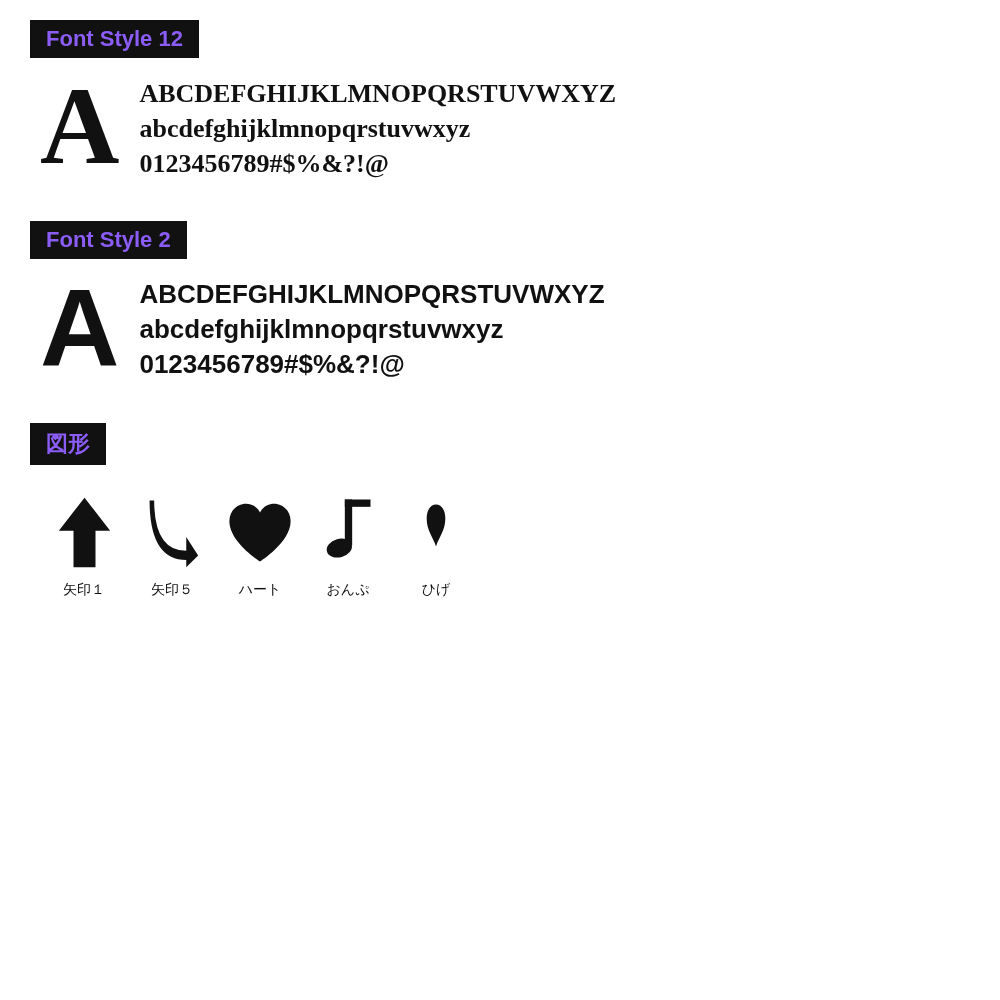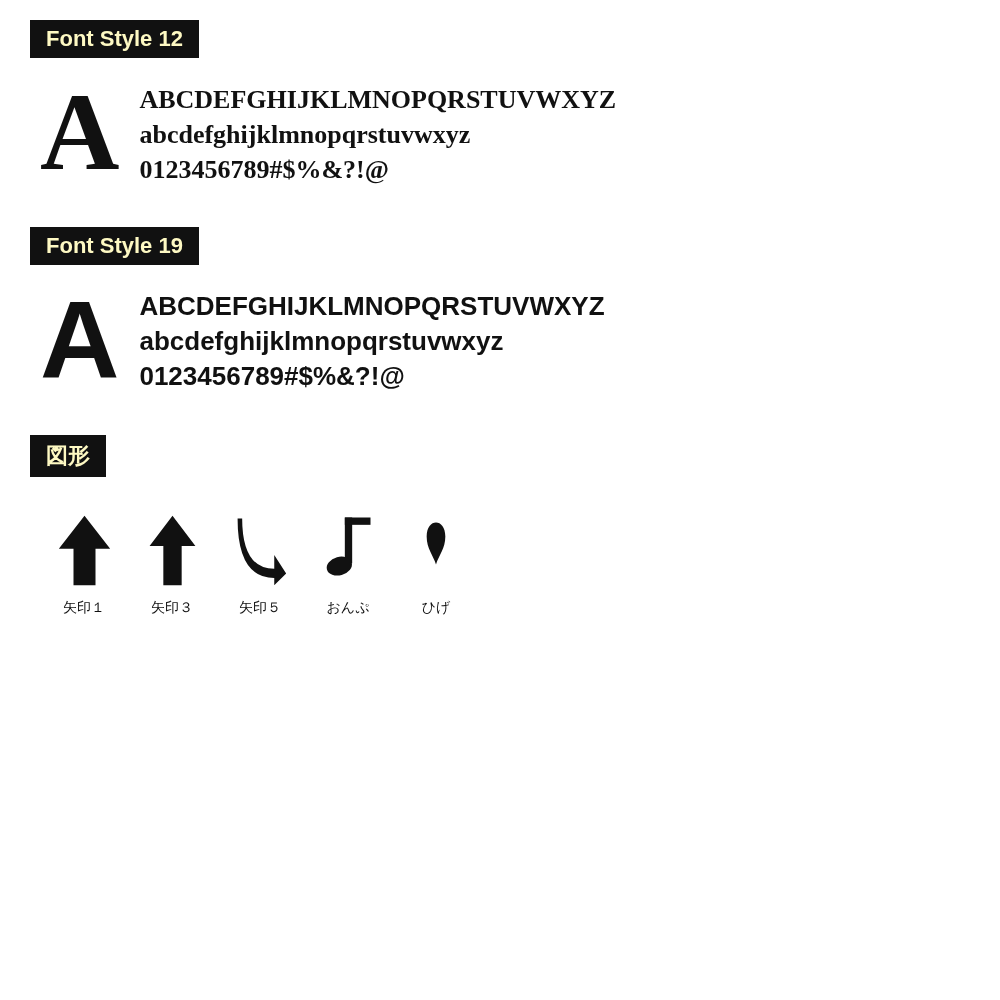--- a/index.html
+++ b/index.html
@@ -13,26 +13,26 @@
 
     .page {
       width: 1000px;
       padding: 20px 30px;
     }
 
     
     .section-label {
       display: inline-block;
       background: #111111;
-      color: #fef9c3;
+      color: #8b5cf6;
       font-family: sans-serif;
       font-size: 22px;
       font-weight: bold;
       padding: 6px 16px;
-      margin-bottom: 14px;
+      margin-bottom: 8px;
     }
 
     
     .font-section {
       margin-bottom: 40px;
     }
 
     .font-demo {
       display: flex;
       align-items: flex-start;
@@ -131,21 +131,21 @@
       <div class="big-a serif">A</div>
       <div class="char-lines">
         <div class="char-line serif">ABCDEFGHIJKLMNOPQRSTUVWXYZ</div>
         <div class="char-line serif">abcdefghijklmnopqrstuvwxyz</div>
         <div class="char-line serif">0123456789#$%&amp;?!@</div>
       </div>
     </div>
   </div>
 
   <div class="font-section">
-    <div class="section-label">Font Style 19</div>
+    <div class="section-label">Font Style 2</div>
     <div class="font-demo">
       <div class="big-a sans">A</div>
       <div class="char-lines">
         <div class="char-line sans">ABCDEFGHIJKLMNOPQRSTUVWXYZ</div>
         <div class="char-line sans">abcdefghijklmnopqrstuvwxyz</div>
         <div class="char-line sans">0123456789#$%&amp;?!@</div>
       </div>
     </div>
   </div>
 
@@ -156,41 +156,41 @@
       <div class="shape-item">
         <div class="shape-icon">
           <svg viewBox="0 0 60 80" width="55" height="75">
             <polygon points="30,2 58,38 42,38 42,78 18,78 18,38 2,38"></polygon>
           </svg>
         </div>
         <span class="shape-label">矢印１</span>
       </div>
 
 
-      <div class="shape-item">
-        <div class="shape-icon">
-          <svg viewBox="0 0 60 80" width="55" height="75">
-            <polygon points="30,2 55,35 40,35 40,78 20,78 20,35 5,35"></polygon>
-          </svg>
-        </div>
-        <span class="shape-label">矢印３</span>
-      </div>
 
 
       <div class="shape-item">
         <div class="shape-icon">
           <svg viewBox="0 0 60 80" width="55" height="75">
             <path d="M10,5 Q10,60 45,60 L45,45 L58,65 L45,78 L45,70 Q5,70 5,5 Z"></path>
           </svg>
         </div>
         <span class="shape-label">矢印５</span>
       </div>
 
 
 
+      <div class="shape-item">
+        <div class="shape-icon">
+          <svg viewBox="0 0 80 75" width="72" height="72">
+            <path d="M40,70 C40,70 5,48 5,24 C5,12 14,4 24,4 C31,4 37,8 40,14 C43,8 49,4 56,4 C66,4 75,12 75,24 C75,48 40,70 40,70 Z"></path>
+          </svg>
+        </div>
+        <span class="shape-label">ハート</span>
+      </div>
 
       <div class="shape-item">
         <div class="shape-icon">
           <svg viewBox="0 0 60 80" width="55" height="75">
             <rect x="26" y="4" width="8" height="50"></rect>
             <rect x="26" y="4" width="28" height="8"></rect>
             <ellipse cx="20" cy="57" rx="14" ry="10" transform="rotate(-15,20,57)"></ellipse>
           </svg>
         </div>
         <span class="shape-label">おんぷ</span>

